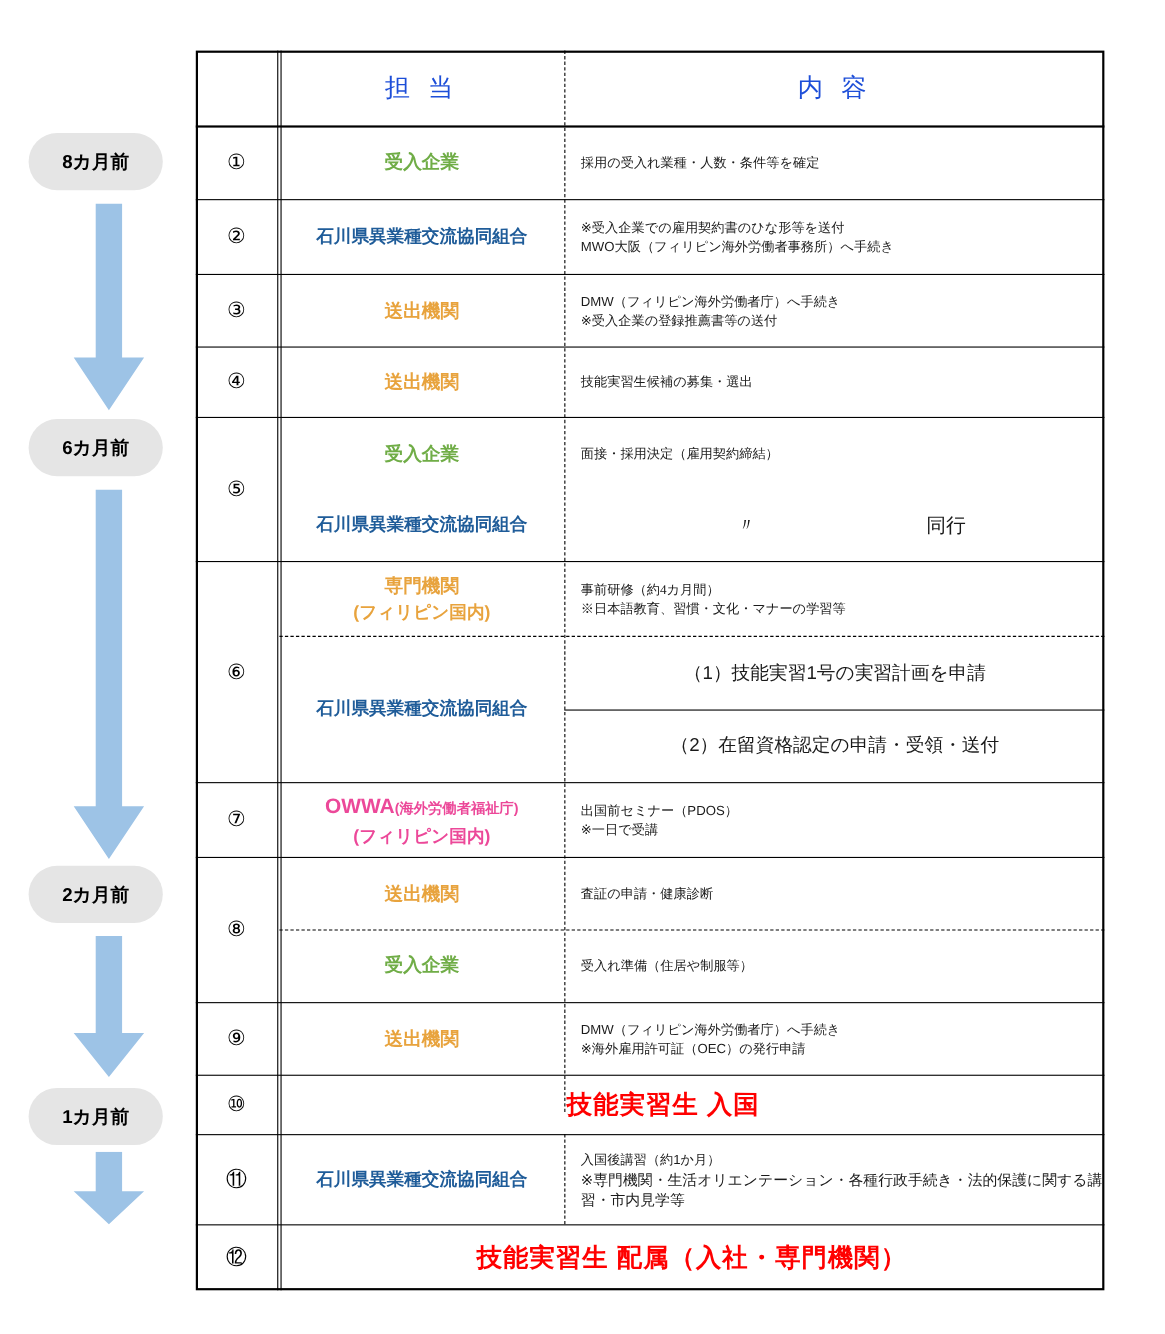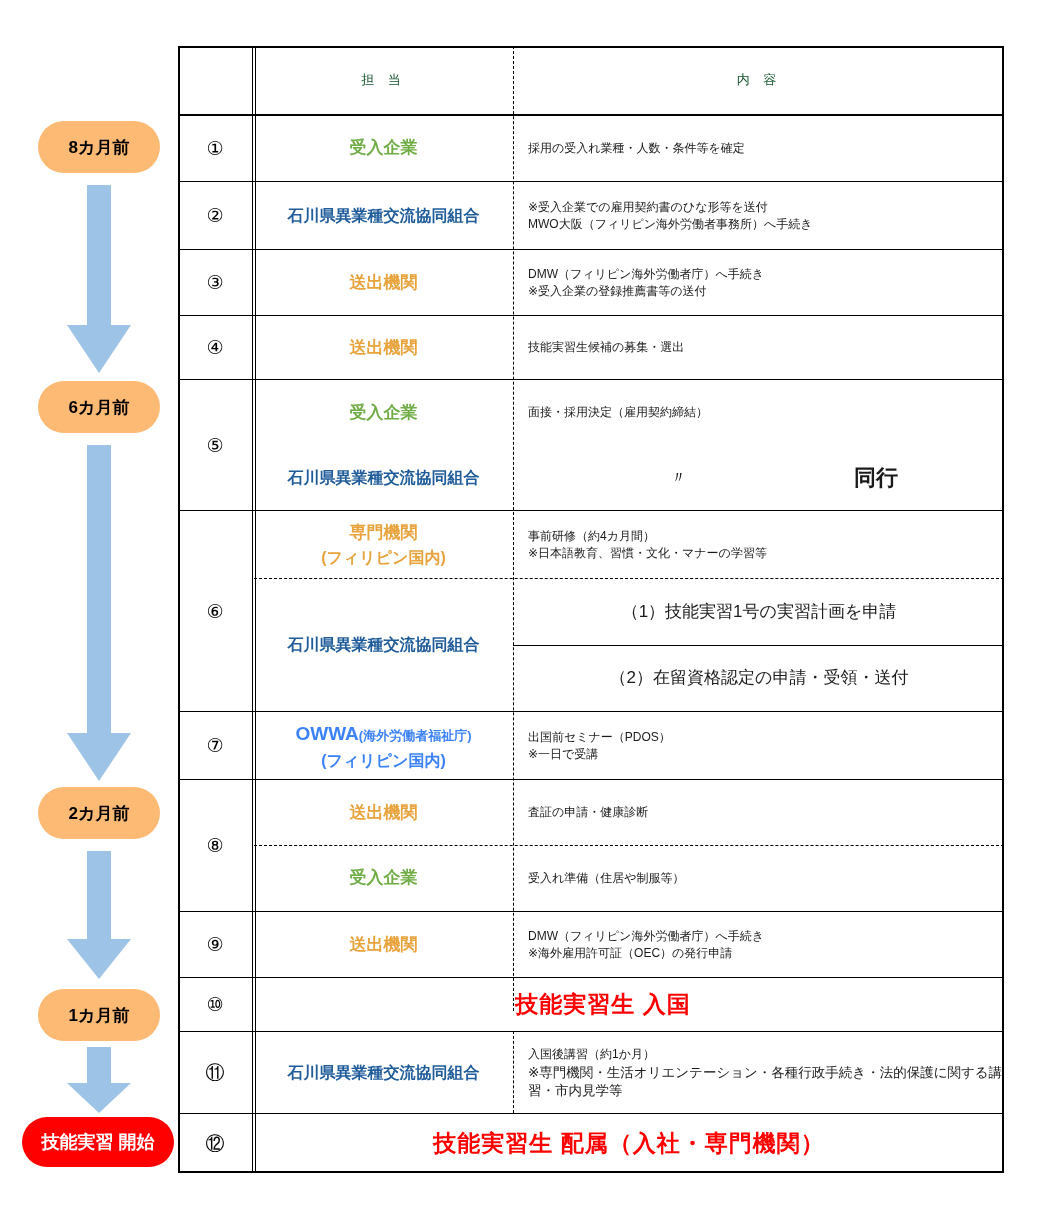--- a/index.html
+++ b/index.html
@@ -15,25 +15,25 @@
   }
 
   
   #timeline {
     position: absolute;
     left: 0; top: 0;
     width: 176px; height: 1213px;
   }
   .tl-badge {
     position: absolute;
-    left: 38px;
+    left: 26px;
     width: 122px;
     height: 52px;
     border-radius: 26px;
-    background: #fdba74;
+    background: #e5e5e5;
     color: #000000;
     font-size: 17px;
     font-weight: bold;
     display: flex;
     align-items: center;
     justify-content: center;
     letter-spacing: 0px;
     white-space: nowrap;
   }
   .tl-badge.start {
@@ -93,28 +93,28 @@
     padding-top: 0;
   }
   .cell.center {
     justify-content: center;
     text-align: center;
   }
 
   .role-blue   { color: #1F5C99; }
   .role-green  { color: #70AD47; }
   .role-orange { color: #E8A33D; }
-  .role-orange-2 { color: #3b82f6; }
+  .role-orange-2 { color: #ec4899; }
 
   .role-sub { font-size: 16px; font-weight: bold; display: block; margin-top: 1px; }
 
   .hdr {
-    font-size: 13px;
+    font-size: 23px;
     letter-spacing: 5px;
-    color: #14532d;
+    color: #1d4ed8;
     font-weight: normal;
   }
 
   .redbig {
     color: #FF0000;
     font-weight: bold;
     font-size: 23px;
     letter-spacing: 1px;
   }
 
@@ -174,21 +174,20 @@
   </div>
 
   <div class="tl-badge" style="top:989px;">1カ月前</div>
 
   <div class="tl-arrow" style="top:1047px; height:68px;">
     <svg viewBox="0 0 72 68" width="72" height="68" preserveAspectRatio="none">
       <polygon points="24,0 48,0 48,36 68,36 36,66 4,36 24,36" fill="#9DC3E6"></polygon>
     </svg>
   </div>
 
-  <div class="tl-badge start" style="top:1117px;">技能実習 開始</div>
 </div>
 
 <div class="tbl-outer"></div>
 
 <div class="grid">
 
   <div class="dblline" style="left:252px; top:46px; height:1127px;"></div>
 
   <div class="dotted-v" style="left:513px; top:46px; height:965px;"></div>
   <div class="dotted-v" style="left:513px; top:1031px; height:82px;"></div>
@@ -247,29 +246,29 @@
 </div>
 
 <div class="cell num" style="left:178px; top:381px; width:74px; height:129px;">⑤</div>
 <div class="cell role role-green" style="left:254px; top:381px; width:259px; height:64px;">受入企業</div>
 <div class="cell body" style="left:514px; top:381px; width:490px; height:64px; display:flex; align-items:center;">
   <span class="note-1">面接・採用決定（雇用契約締結）</span>
 </div>
 <div class="cell role role-blue" style="left:254px; top:446px; width:259px; height:64px; font-size:16px;">石川県異業種交流協同組合</div>
 <div class="cell" style="left:514px; top:446px; width:490px; height:64px;">
   <span style="position:absolute; left:156px; font-size:17px;">〃</span>
-  <span style="position:absolute; left:340px; font-size:22px;font-weight:bold;">同行</span>
+  <span style="position:absolute; left:328px; font-size:18px;">同行</span>
 </div>
 
 <div class="cell num" style="left:178px; top:512px; width:74px; height:199px;">⑥</div>
 <div class="cell role role-orange" style="left:254px; top:512px; width:259px; height:66px;">
   <span>専門機関</span>
   <span class="role-sub">(フィリピン国内)</span>
 </div>
-<div class="cell body" style="left:514px; top:512px; width:490px; height:66px; display:flex; align-items:center;">
+<div class="cell body" style="left:514px; top:512px; width:490px; height:66px; display:flex; align-items:center;font-family:Liberation Serif, serif;">
   <span>
     <span class="note-1">事前研修（約4カ月間）</span>
     <span class="note-1">※日本語教育、習慣・文化・マナーの学習等</span>
   </span>
 </div>
 <div class="cell role role-blue" style="left:254px; top:579px; width:259px; height:132px; font-size:16px;">石川県異業種交流協同組合</div>
 <div class="cell center" style="left:514px; top:579px; width:490px; height:66px; font-size:17px;">（1）技能実習1号の実習計画を申請</div>
 <div class="cell center" style="left:514px; top:646px; width:490px; height:65px; font-size:17px;">（2）在留資格認定の申請・受領・送付</div>
 
 <div class="cell num" style="left:178px; top:713px; width:74px; height:66px;">⑦</div>

